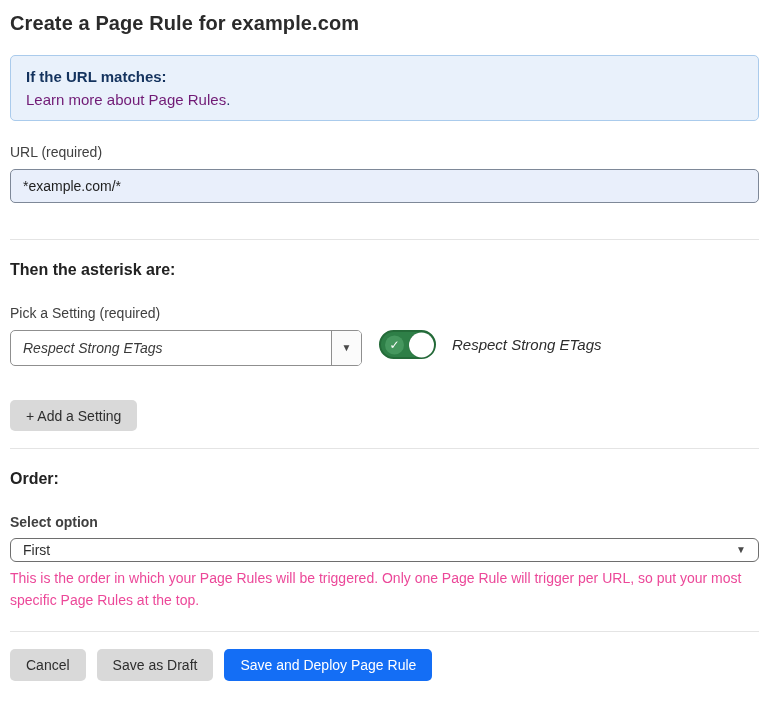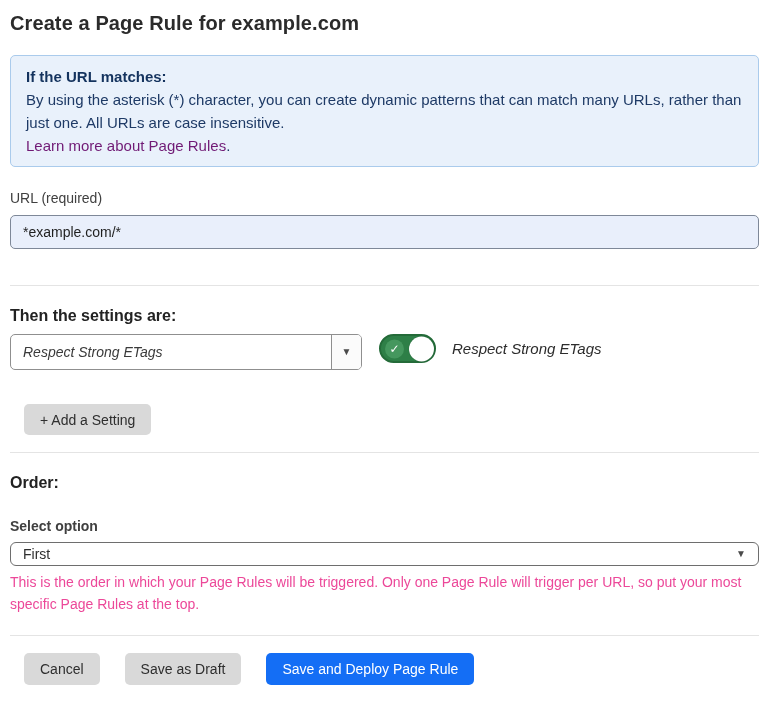--- a/index.html
+++ b/index.html
@@ -168,21 +168,20 @@
     display: inline-flex;
     align-items: center;
     justify-content: center;
     height: 32px;
     padding: 0 16px;
     border: none;
     border-radius: 5px;
     font-family: "Liberation Sans", "DejaVu Sans", sans-serif;
     font-size: 14px;
     cursor: pointer;
-    margin-left: 14px;
   }
   .btn-gray { background: #d9d9d9; color: #2e2e2e; }
   .btn-blue { background: #146ef5; color: #ffffff; }
   .add-setting-btn { margin-top: 34px; height: 31px; }
 
   
   .order-select-label { margin-top: 24px; font-weight: bold; }
   .order-select {
     margin-top: 7px;
     width: 100%;
@@ -217,31 +216,31 @@
 </style>
 </head>
 <body>
 
 <div class="container">
 
   <h1 class="page-title">Create a Page Rule for example.com</h1>
 
   <div class="info-box">
     <div class="info-heading">If the URL matches:</div>
-    <div>By using the asterisk (*) character, you can create dynamic patterns that can match many URLs, rather than just one. All URLs are case insensitive.</div>
     <div><a class="info-link">Learn more about Page Rules</a><span class="link-suffix">.</span></div>
   </div>
 
   <div class="field-label url-label">URL (required)</div>
   <input class="url-input" type="text" value="*example.com/*" style="">
 
   <hr class="divider hr-1">
 
-  <h2 class="section-heading settings-heading">Then the settings are:</h2>
-
+  <h2 class="section-heading settings-heading">Then the asterisk are:</h2>
+
+  <div class="field-label picker-label">Pick a Setting (required)</div>
 
   <div class="setting-row">
     <div class="setting-select">
       <div class="select-value">Respect Strong ETags</div>
       <div class="select-arrow-box">
         <span class="caret-down">▼</span>
       </div>
     </div>
     <div class="toggle-group">
       <div class="toggle">

